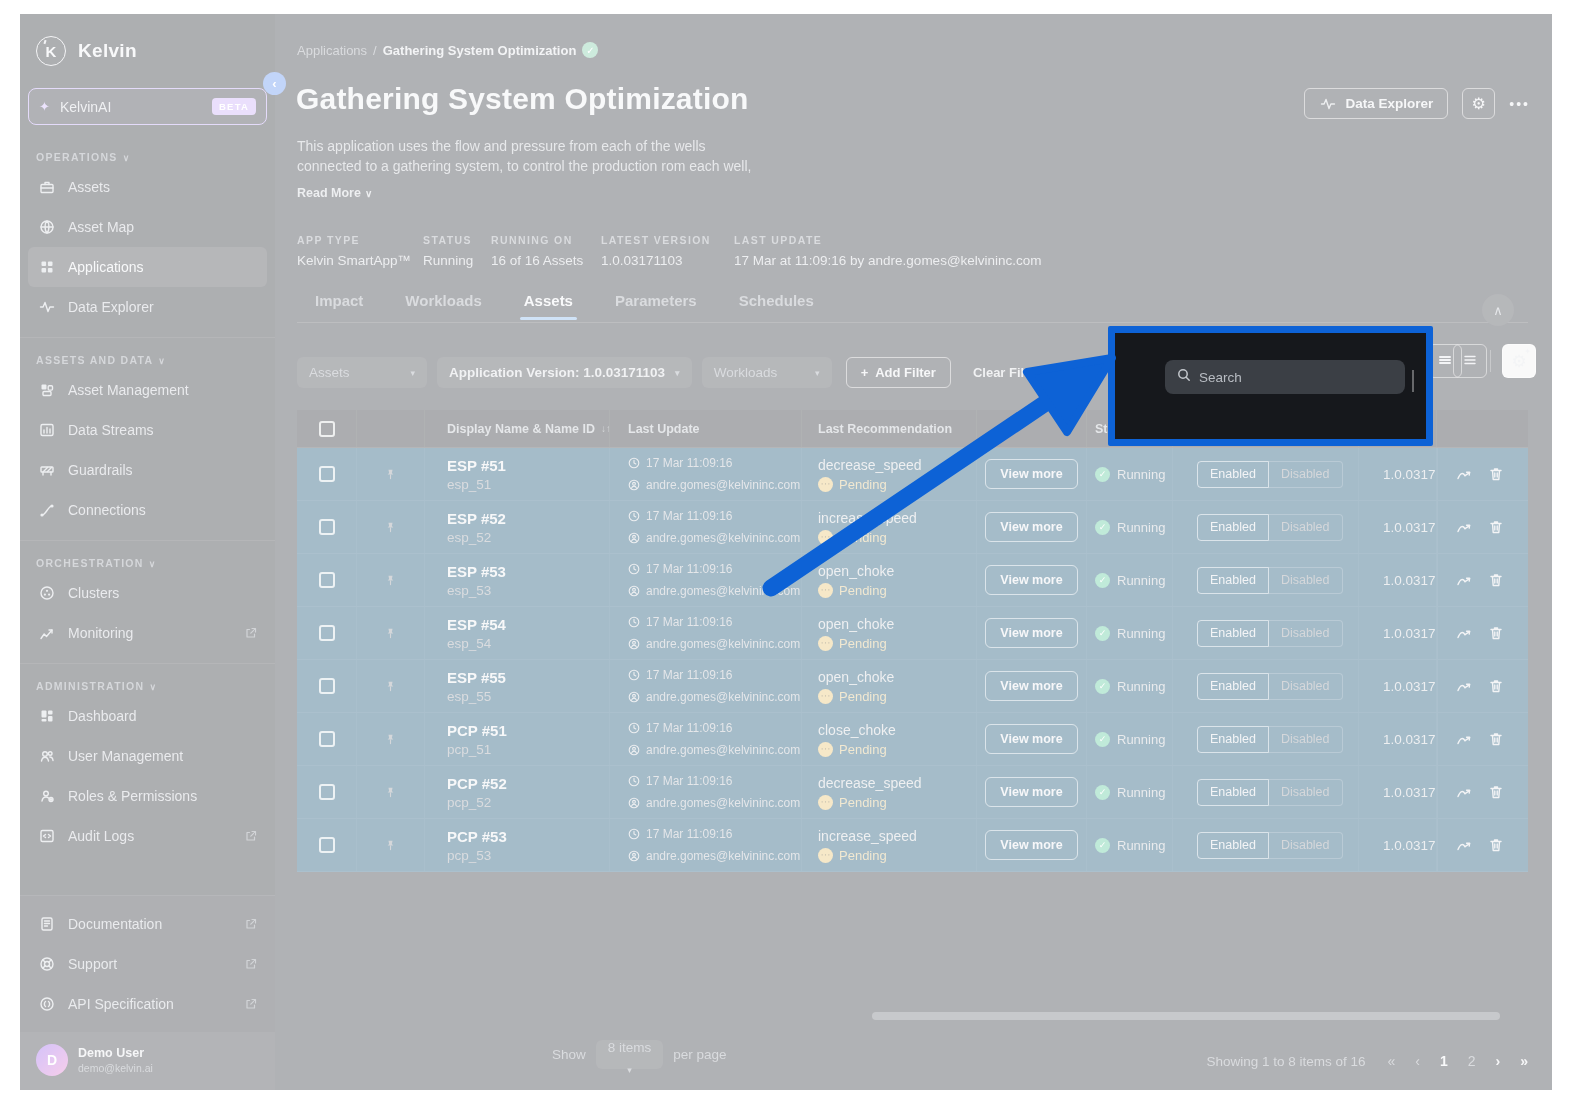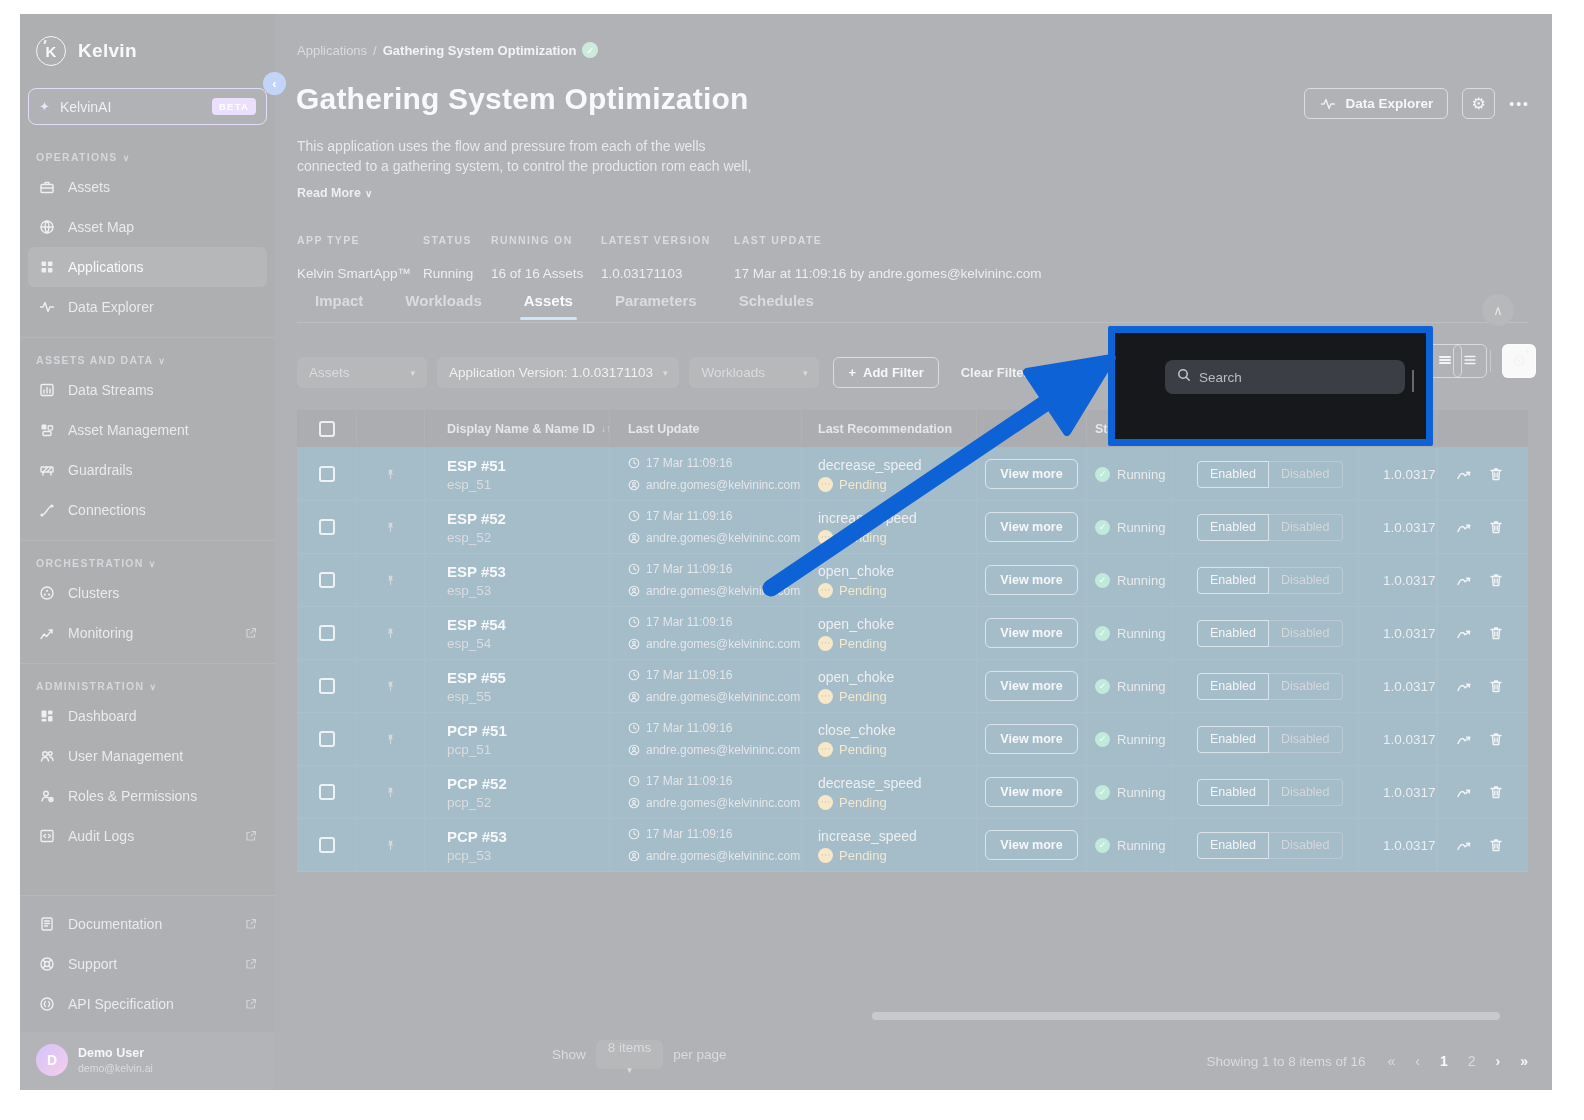--- a/index.html
+++ b/index.html
@@ -41,34 +41,34 @@
   .read-more { position:absolute; left:22px; top:172px; font-size:12.5px; font-weight:bold; color:#cfd3d8; cursor:pointer; }
   .read-more .caret { font-size:10px; margin-left:4px; }
   .hdr-actions { position:absolute; top:74px; right:22px; display:flex; align-items:center; gap:14px; }
   .btn-outline { display:flex; align-items:center; gap:8px; border:1px solid rgba(255,255,255,.55); background:transparent; color:#e6e8ec; font-size:13.5px; font-weight:bold; border-radius:6px; height:31px; padding:0 14px; cursor:pointer; font-family:inherit; }
   .btn-square { width:33px; height:31px; border:1px solid rgba(255,255,255,.55); background:transparent; color:#e6e8ec; border-radius:6px; font-size:16px; display:flex; align-items:center; justify-content:center; cursor:pointer; }
   .more-dots { color:#e6e8ec; font-size:14px; letter-spacing:2px; cursor:pointer; }
 
   .info-row { position:absolute; left:22px; top:214px; }
   .info-field { position:absolute; top:0; white-space:nowrap; }
   .info-label { font-size:10.5px; font-weight:bold; letter-spacing:1.4px; color:#9aa0a8;margin-top:6px; }
-  .info-value { font-size:13.5px; color:#cfd3d8; margin-top:20px; }
+  .info-value { font-size:13.5px; color:#cfd3d8; margin-top:7px; }
 
   
   .tabs-line { position:absolute; left:22px; right:24px; top:283px; height:26px; border-bottom:1px solid rgba(255,255,255,.16); }
   .tabs { position:absolute; left:40px; top:278px; display:flex; gap:42px; }
   .tab { font-size:15px; font-weight:bold; color:#9aa0a8; padding-bottom:11px; cursor:pointer; position:relative; }
   .tab.active { color:#eef0f3; }
   .tab.active::after { content:""; position:absolute; left:-4px; right:-4px; bottom:0; height:3px; border-radius:2px; background:#7fb2e8; }
   .scroll-top-btn { position:absolute; right:38px; top:280px; width:32px; height:32px; border-radius:50%; background:#3a3e46; color:#b9bec5; border:none; font-size:13px; display:flex; align-items:center; justify-content:center; cursor:pointer; }
 
   
   .filter-bar { position:absolute; left:22px; top:343px; display:flex; align-items:center; gap:10px; }
   .pill { height:31px; background:#3a3e46; border-radius:6px; display:flex; align-items:center; gap:10px; padding:0 12px; font-size:13.5px; color:#9ba1a9; cursor:pointer; white-space:nowrap; }
-  .pill.strong { color:#d8dbdf; font-weight:normal; }
+  .pill.strong { color:#d8dbdf; font-weight:bold; }
   .pill .caret { font-size:9px; color:#9ba1a9; }
   .add-filter { height:31px; border:1px solid rgba(255,255,255,.55); border-radius:6px; background:transparent; color:#e6e8ec; font-size:13px; font-weight:bold; padding:0 14px; display:flex; align-items:center; gap:7px; cursor:pointer; font-family:inherit; margin-left:4px; }
   .clear-filters { font-size:13px; font-weight:bold; color:#d8dbdf; margin-left:12px; cursor:pointer; white-space:nowrap; }
   .view-btn { position:absolute; width:34px; height:34px; border:1px solid rgba(255,255,255,.5); border-radius:6px; background:transparent; color:#dfe2e6; display:flex; align-items:center; justify-content:center; cursor:pointer; }
   .vb-compact { left:1153px; top:330px; }
   .vb-list { left:1178px; top:330px; }
   .vb-divider { position:absolute; left:1215px; top:336px; width:1px; height:22px; background:rgba(255,255,255,.3); }
   .vb-gear { left:1227px; top:330px; position:absolute; width:34px; height:34px; border:1px solid rgba(255,255,255,.5); border-radius:6px; display:flex; align-items:center; justify-content:center; color:#dfe2e6; font-size:17px; cursor:pointer; }
   .vb-gear .spark { position:absolute; top:2px; right:4px; font-size:8px; }
 
@@ -179,35 +179,35 @@
               </svg>
             </span>
             <span>Data Explorer</span>
           </div>
         </div>
         <div class="side-section">
           <div class="section-head"><span>ASSETS AND DATA</span><span class="caret">∨</span></div>
           <div class="side-item">
             <span class="side-icon">
               <svg width="16" height="16" viewBox="0 0 16 16" fill="none" stroke="currentColor" stroke-width="1.4" stroke-linecap="round" stroke-linejoin="round">
-                <rect x="2" y="2.5" width="12" height="11" rx="1.5"></rect>
-                <path d="M5 11V8M8 11V5.5M11 11V7"></path>
-              </svg>
-            </span>
-            <span>Data Streams</span>
-          </div>
-          <div class="side-item">
-            <span class="side-icon">
-              <svg width="16" height="16" viewBox="0 0 16 16" fill="none" stroke="currentColor" stroke-width="1.4" stroke-linecap="round" stroke-linejoin="round">
                 <rect x="2.5" y="2.5" width="5" height="5" rx="1" fill="currentColor" stroke="none"></rect>
                 <rect x="9.2" y="3.8" width="4.3" height="4.3" rx="1"></rect>
                 <rect x="4" y="9.5" width="8" height="4" rx="1"></rect>
               </svg>
             </span>
             <span>Asset Management</span>
+          </div>
+          <div class="side-item">
+            <span class="side-icon">
+              <svg width="16" height="16" viewBox="0 0 16 16" fill="none" stroke="currentColor" stroke-width="1.4" stroke-linecap="round" stroke-linejoin="round">
+                <rect x="2" y="2.5" width="12" height="11" rx="1.5"></rect>
+                <path d="M5 11V8M8 11V5.5M11 11V7"></path>
+              </svg>
+            </span>
+            <span>Data Streams</span>
           </div>
           <div class="side-item">
             <span class="side-icon">
               <svg width="16" height="16" viewBox="0 0 16 16" fill="none" stroke="currentColor" stroke-width="1.4" stroke-linecap="round" stroke-linejoin="round">
                 <rect x="2" y="5" width="12" height="5" rx=".8"></rect>
                 <path d="M4 10v3M12 10v3M4.5 9.5l4-4M8.5 9.5l4-4"></path>
               </svg>
             </span>
             <span>Guardrails</span>
           </div>

